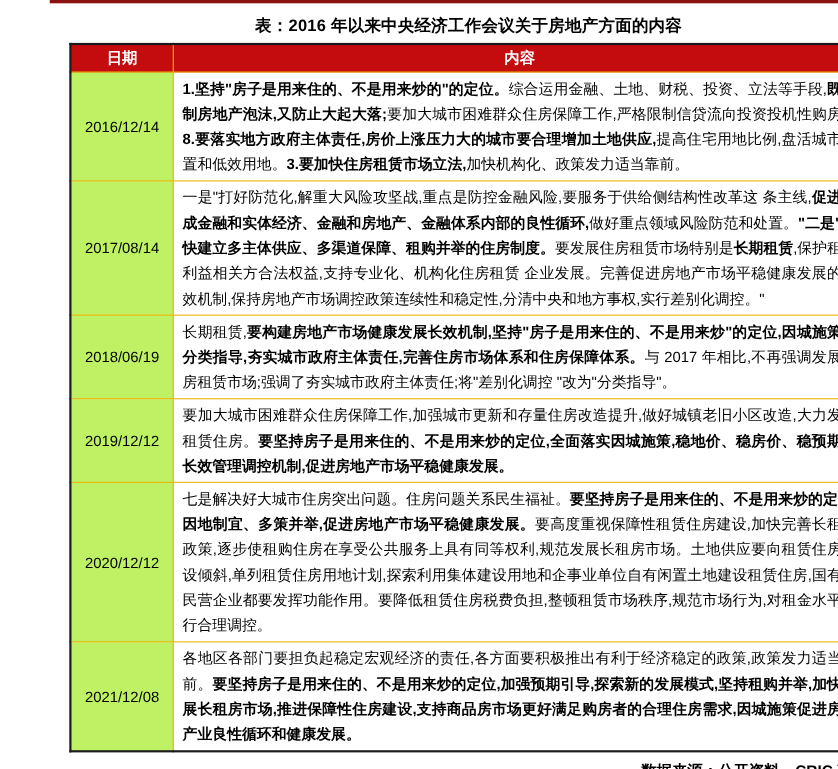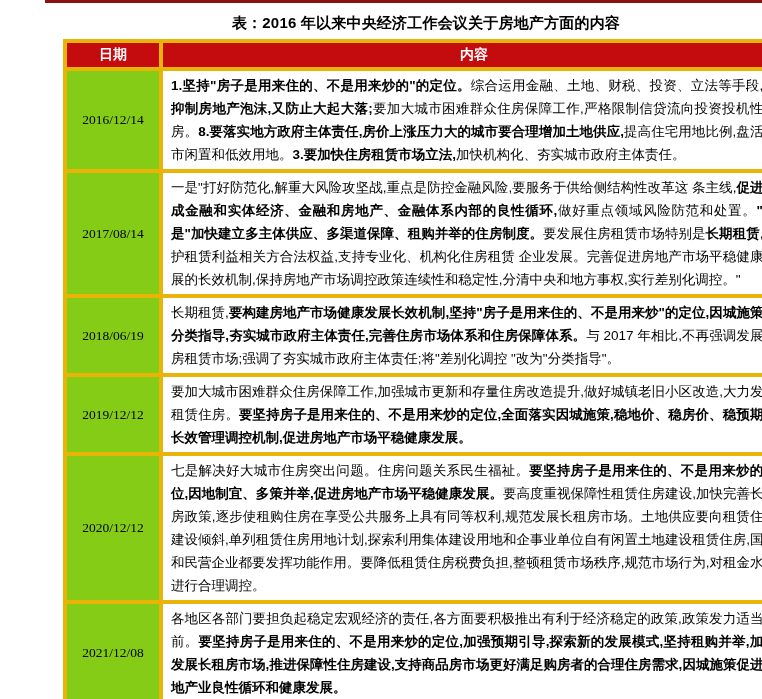--- a/index.html
+++ b/index.html
@@ -28,39 +28,39 @@
     color: #000000;
   }
   table.main-table {
     margin: 0 18px;
     width: 726px;
     border-collapse: collapse;
     table-layout: fixed;
     border: 2px solid #1c1c1c;
   }
   table.main-table th, table.main-table td {
-    border: 4px solid #eab308;
+    border: 1px solid #eab308;
   }
   th.date-col { width: 88px; }
   thead th {
     background: #C40B0E;
     color: #ffffff;
     font-size: 14px;
     font-weight: 700;
     height: 22px;
     padding: 1px 2px;
     text-align: center;
   }
   td.date-cell {
     text-align: center;
     vertical-align: middle;
-    font-family: Liberation Serif, serif;
+    font-family: Liberation Sans, sans-serif;
     font-size: 13.5px;
     color: #000000;
-    background: #84cc16;
+    background: #bef264;
   }
   td.content-cell {
     font-size: 13.5px;
     line-height: 23px;
     text-align: justify;
     padding: 3px 8px;
     vertical-align: middle;
     color: #000000;
     background: #ffffff;
   }
@@ -83,21 +83,21 @@
   <table class="main-table">
     <thead>
       <tr>
         <th class="date-col">日期</th>
         <th>内容</th>
       </tr>
     </thead>
     <tbody>
         <tr>
           <td class="date-cell">2016/12/14</td>
-          <td class="content-cell"><span class="seg-bold">1.坚持"房子是用来住的、不是用来炒的"的定位。</span><span>综合运用金融、土地、财税、投资、立法等手段,</span><span class="seg-bold">既抑制房地产泡沫,又防止大起大落;</span><span>要加大城市困难群众住房保障工作,严格限制信贷流向投资投机性购房。</span><span class="seg-bold">8.要落实地方政府主体责任,房价上涨压力大的城市要合理增加土地供应,</span><span>提高住宅用地比例,盘活城市闲置和低效用地。</span><span class="seg-bold">3.要加快住房租赁市场立法,</span><span>加快机构化、夯实城市政府主体责任。</span></td>
+          <td class="content-cell"><span class="seg-bold">1.坚持"房子是用来住的、不是用来炒的"的定位。</span><span>综合运用金融、土地、财税、投资、立法等手段,</span><span class="seg-bold">既抑制房地产泡沫,又防止大起大落;</span><span>要加大城市困难群众住房保障工作,严格限制信贷流向投资投机性购房。</span><span class="seg-bold">8.要落实地方政府主体责任,房价上涨压力大的城市要合理增加土地供应,</span><span>提高住宅用地比例,盘活城市闲置和低效用地。</span><span class="seg-bold">3.要加快住房租赁市场立法,</span><span>加快机构化、政策发力适当靠前。</span></td>
         </tr>
         <tr>
           <td class="date-cell">2017/08/14</td>
           <td class="content-cell"><span>一是"打好防范化,解重大风险攻坚战,重点是防控金融风险,要服务于供给侧结构性改革这 条主线,</span><span class="seg-bold">促进形成金融和实体经济、金融和房地产、金融体系内部的良性循环,</span><span>做好重点领域风险防范和处置。</span><span class="seg-bold">"二是"加快建立多主体供应、多渠道保障、租购并举的住房制度。</span><span>要发展住房租赁市场特别是</span><span class="seg-bold">长期租赁</span><span>,保护租赁利益相关方合法权益,支持专业化、机构化住房租赁 企业发展。完善促进房地产市场平稳健康发展的长效机制,保持房地产市场调控政策连续性和稳定性,分清中央和地方事权,实行差别化调控。"</span></td>
         </tr>
         <tr>
           <td class="date-cell">2018/06/19</td>
           <td class="content-cell"><span>长期租赁,</span><span class="seg-bold">要构建房地产市场健康发展长效机制,坚持"房子是用来住的、不是用来炒"的定位,因城施策、分类指导,夯实城市政府主体责任,完善住房市场体系和住房保障体系。</span><span>与 2017 年相比,不再强调发展住房租赁市场;强调了夯实城市政府主体责任;将"差别化调控 "改为"分类指导"。</span></td>
         </tr>
         <tr>

